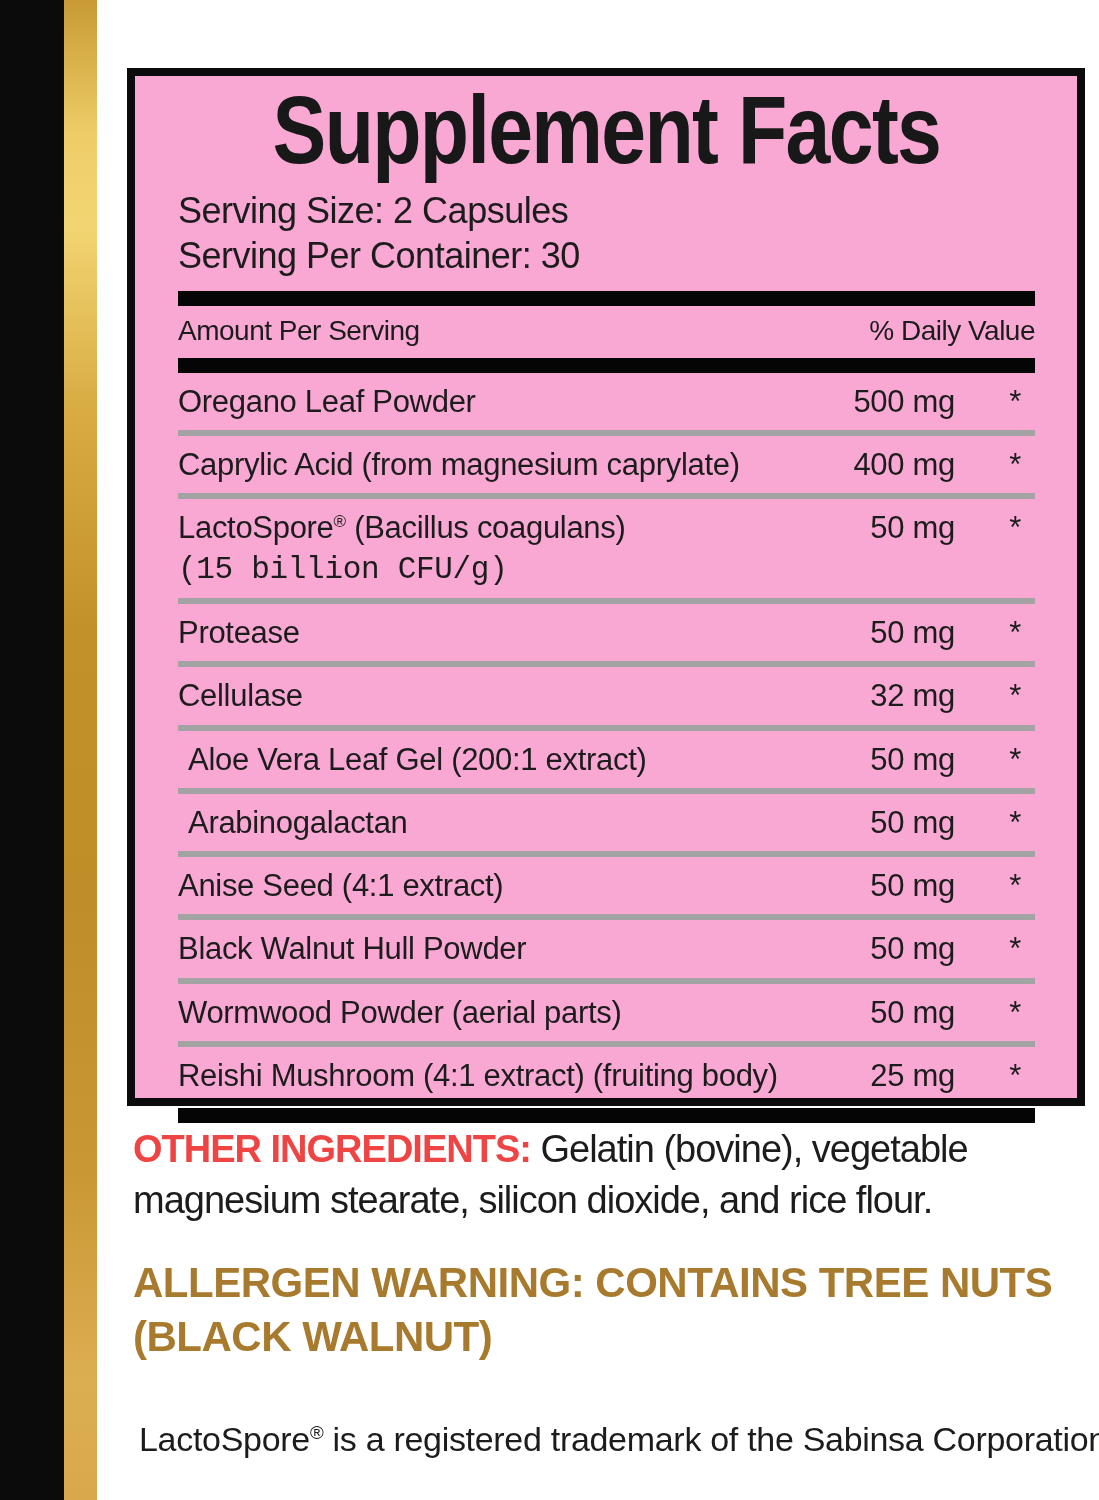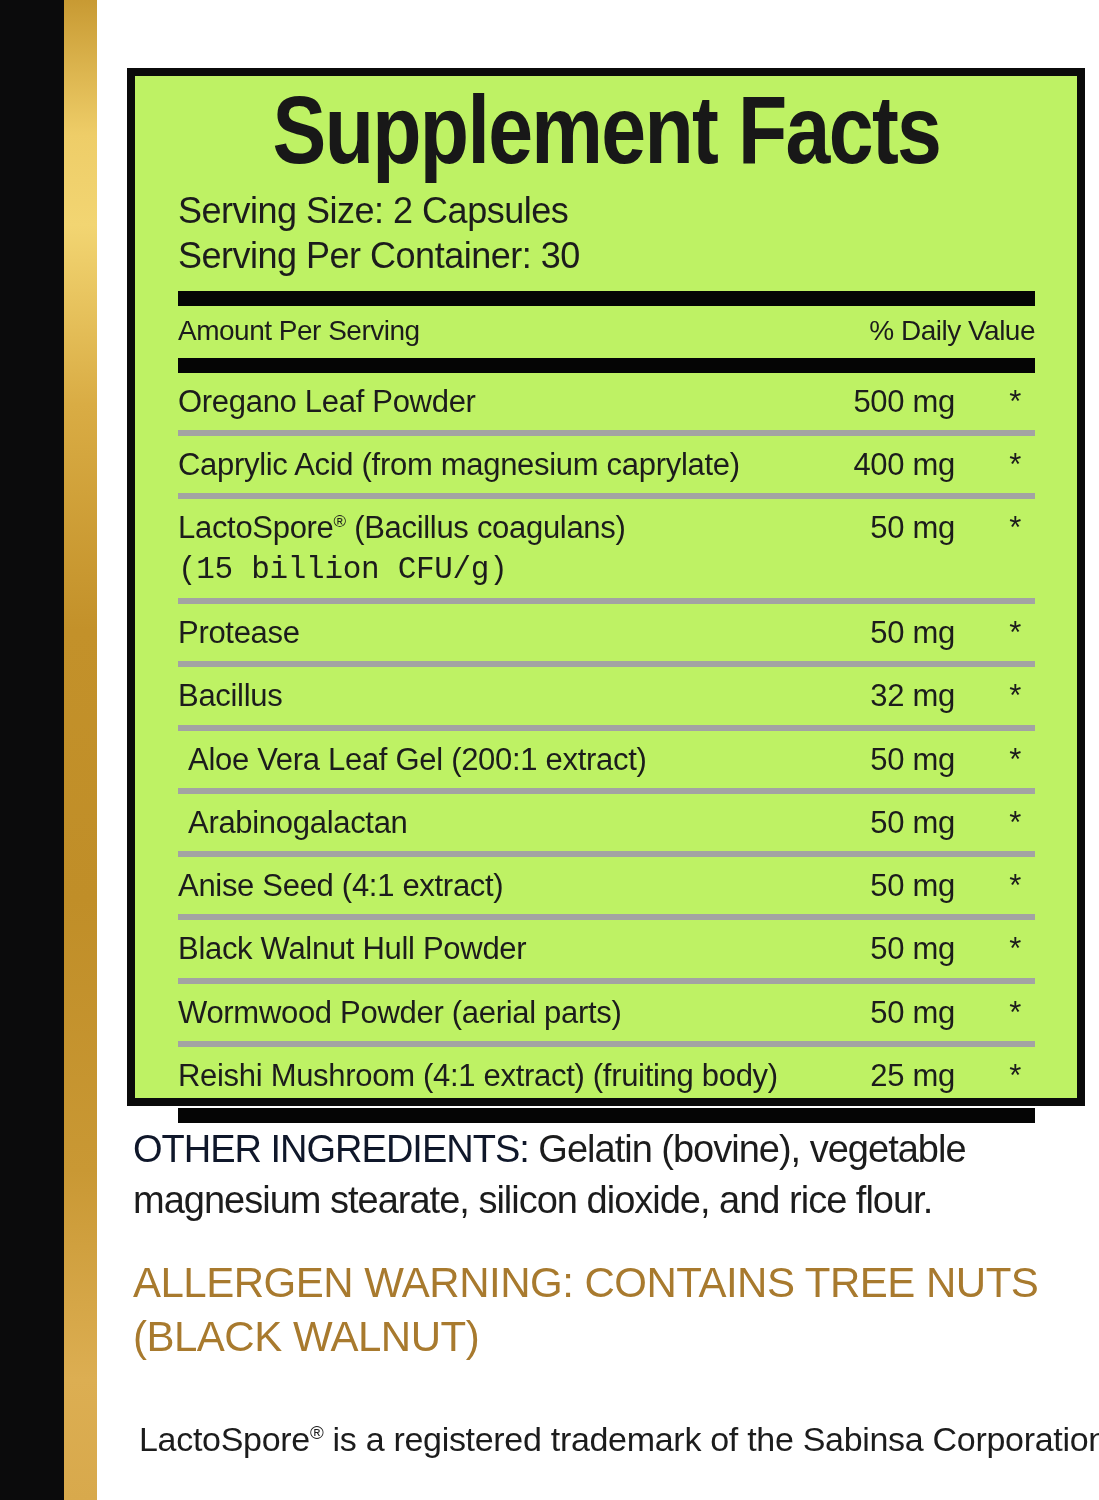--- a/index.html
+++ b/index.html
@@ -18,21 +18,21 @@
   }
   .side-gold {
     position:absolute; left:64px; top:0; width:33px; height:1500px;
     background:linear-gradient(180deg,
       #c89a33 0%, #eecd68 9%, #f2d572 15%, #d9ac44 27%,
       #c3912a 42%, #c08e28 60%, #c99834 78%, #dcae52 92%, #d8a94c 100%);
   }
   .facts-box {
     position:absolute; left:127px; top:68px;
     width:958px; height:1038px;
-    background:#bef264;
+    background:#f9a8d4;
     border:8px solid #0b0b0b;
     padding:0 42px 0 43px;
   }
   .sf-title { text-align:center; margin-top:4px; height:102px; }
   .sf-title-inner {
     display:inline-block;
     font-size:96px; font-weight:700; letter-spacing:-2px;
     line-height:1.04; white-space:nowrap;
     transform:scaleX(0.84); transform-origin:center;
     color:#181818;
@@ -58,24 +58,24 @@
   .rval { width:108px; text-align:right; white-space:nowrap; }
   .rdv  { width:80px; text-align:right; padding-right:14px; }
   .bar3 { margin-top:4px; }
   .footnote { margin-top:13px; font-size:32px; letter-spacing:-0.3px; padding-left:2px; }
   sup { font-size:55%; line-height:0; }
   .other-ing {
     position:absolute; left:133px; top:1124px; width:966px;
     font-size:38px; line-height:1.33; letter-spacing:-1px; color:#1c1c1c;
   }
   .other-ing .pline { white-space:nowrap; }
-  .gold-bold { color:#0f172a; font-weight:400; }
+  .gold-bold { color:#ef4444; font-weight:700; }
   .allergen {
     position:absolute; left:133px; top:1256px; width:966px;
-    font-size:42px; font-weight:400; color:#a87a2e;
+    font-size:42px; font-weight:700; color:#a87a2e;
     line-height:1.28; letter-spacing:-0.5px;
   }
   .trademark {
     position:absolute; left:139px; top:1420px; width:960px;
     font-size:34px; letter-spacing:-0.3px; color:#1c1c1c; white-space:nowrap;
   }
 </style>
 </head>
 <body>
 
@@ -125,21 +125,21 @@
       <div class="rdv">*</div>
     </div>
 
     <div class="row">
       <div class="rname">Protease</div>
       <div class="rval">50 mg</div>
       <div class="rdv">*</div>
     </div>
 
     <div class="row">
-      <div class="rname">Bacillus</div>
+      <div class="rname">Cellulase</div>
       <div class="rval">32 mg</div>
       <div class="rdv">*</div>
     </div>
 
     <div class="row indent">
       <div class="rname">Aloe Vera Leaf Gel (200:1 extract)</div>
       <div class="rval">50 mg</div>
       <div class="rdv">*</div>
     </div>
 

